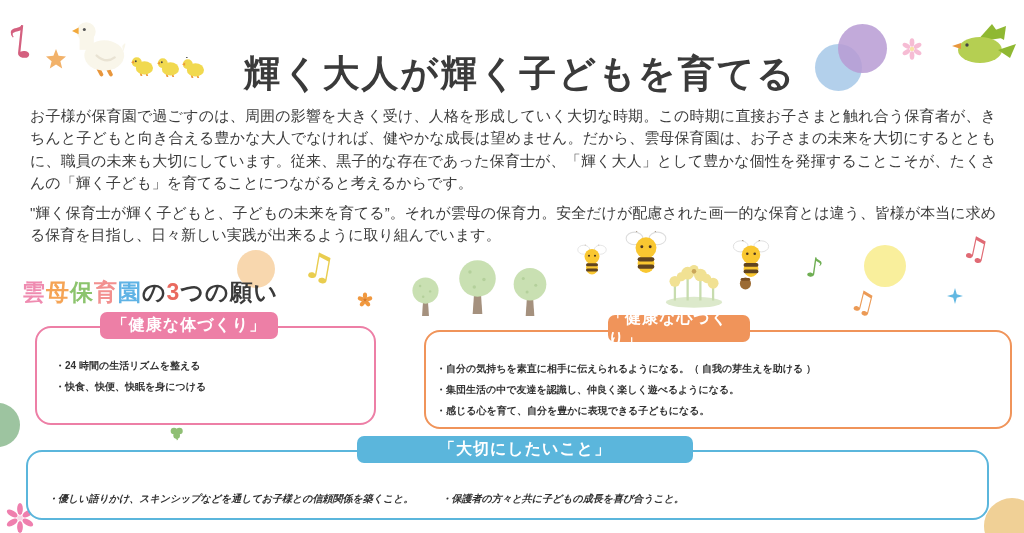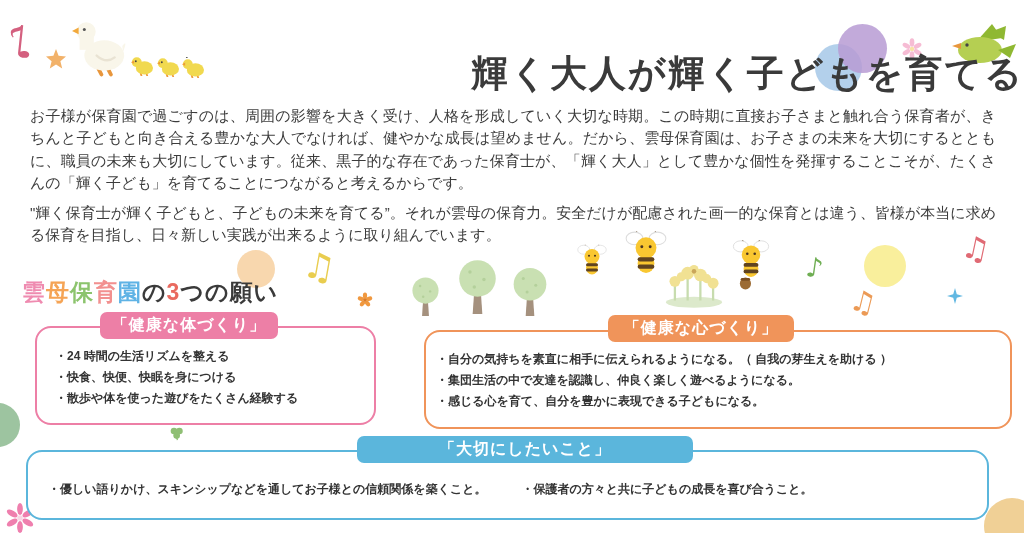--- a/index.html
+++ b/index.html
@@ -2,21 +2,21 @@
 <html style="--pink: #ed7fa6; --orange: #f0945a; --blue: #5bb6dc; --text: #3a3a3a;"><head>
 <meta charset="utf-8">
 <style>
   html,body{margin:0;padding:0;background:#fff;}
   .page{
     position:relative;width:1024px;height:533px;background:#ffffff;overflow:hidden;
     font-family:"Liberation Sans","DejaVu Sans",sans-serif;color:var(--text,#3a3a3a);
   }
   
   .title{
-    position:absolute;top:24px;left:16px;right:0;text-align:right;
+    position:absolute;top:24px;left:16px;right:0;text-align:center;
     font-size:37px;font-weight:bold;letter-spacing:2px;color:var(--text,#3a3a3a);z-index:3;
   }
   
   .intro{
     position:absolute;top:97px;left:22px;width:982px;
     font-size:15px;line-height:22.3px;color:#3c3c3c;text-align:justify;z-index:3;
   }
   .intro p{margin:8px;}
   
   .section-heading{
@@ -27,26 +27,26 @@
   .box{position:absolute;background:#fff;border-radius:16px;z-index:4;}
   .box-body{left:35px;top:326px;width:337px;height:95px;border:2px solid var(--pink);}
   .box-heart{left:424px;top:330px;width:584px;height:95px;border:2px solid var(--orange);}
   .box-important{left:26px;top:450px;width:959px;height:66px;border:2px solid var(--blue);}
   .box-header{
     position:absolute;height:27px;border-radius:7px;color:#fff;font-weight:bold;
     font-size:16px;display:flex;align-items:center;justify-content:center;z-index:5;
     letter-spacing:1px;
   }
   .header-body{left:100px;top:312px;width:178px;background:var(--pink);}
-  .header-heart{left:608px;top:315px;width:186px;background:var(--orange);}
+  .header-heart{left:608px;top:315px;width:142px;background:var(--orange);}
   .header-important{left:357px;top:436px;width:336px;background:var(--blue);}
-  .box-items{position:absolute;z-index:5;font-size:12px;font-weight:bold;color:#333;line-height:21px;}
+  .box-items{position:absolute;z-index:5;font-size:10px;font-weight:bold;color:#333;line-height:21px;margin-top:9px;}
   .items-body{left:55px;top:346px;}
   .items-heart{left:436px;top:349px;}
-  .items-important{left:48px;top:479px;display:flex;gap:35px;}
+  .items-important{left:48px;top:479px;display:flex;gap:28px;font-style:italic;}
   
   .deco{position:absolute;z-index:1;line-height:1;}
   .circle{border-radius:50%;}
   .note{font-family:"DejaVu Sans",sans-serif;}
   .note-pink-tl{left:6px;top:20px;font-size:44px;color:#d4607f;transform:scaleX(-1) rotate(-6deg);}
   .note-yellow{left:303px;top:249px;font-size:36px;color:#e9cd4f;transform:rotate(10deg);}
   .note-green{left:806px;top:254px;font-size:27px;color:#6fae53;transform:rotate(8deg);}
   .note-orange{left:850px;top:288px;font-size:29px;color:#ec9a55;transform:rotate(14deg);}
   .note-red{left:962px;top:233px;font-size:31px;color:#e06a74;transform:rotate(12deg);}
   .note-blue{left:981px;top:410px;font-size:22px;color:#5aaad8;transform:rotate(10deg);}
@@ -274,21 +274,20 @@
 
   <div class="section-heading">
     <span style="color: rgb(239, 139, 176);">雲</span><span style="color: rgb(245, 164, 85);">母</span><span style="color: rgb(140, 196, 109);">保</span><span style="color: rgb(242, 144, 143);">育</span><span style="color: rgb(95, 179, 229);">園</span><span style="color: rgb(58, 58, 58);">の</span><span style="color: rgb(233, 106, 95);">3</span><span style="color: rgb(58, 58, 58);">つの願い</span>
   </div>
 
   <div class="box box-body"></div>
   <div class="box-header header-body">「健康な体づくり」</div>
   <div class="box-items items-body">
     <div>・24 時間の生活リズムを整える</div>
     <div>・快食、快便、快眠を身につける</div>
-    <div>・散歩や体を使った遊びをたくさん経験する</div>
   </div>
 
   <div class="box box-heart"></div>
   <div class="box-header header-heart">「健康な心づくり」</div>
   <div class="box-items items-heart">
     <div>・自分の気持ちを素直に相手に伝えられるようになる。（ 自我の芽生えを助ける ）</div>
     <div>・集団生活の中で友達を認識し、仲良く楽しく遊べるようになる。</div>
     <div>・感じる心を育て、自分を豊かに表現できる子どもになる。</div>
   </div>
 

